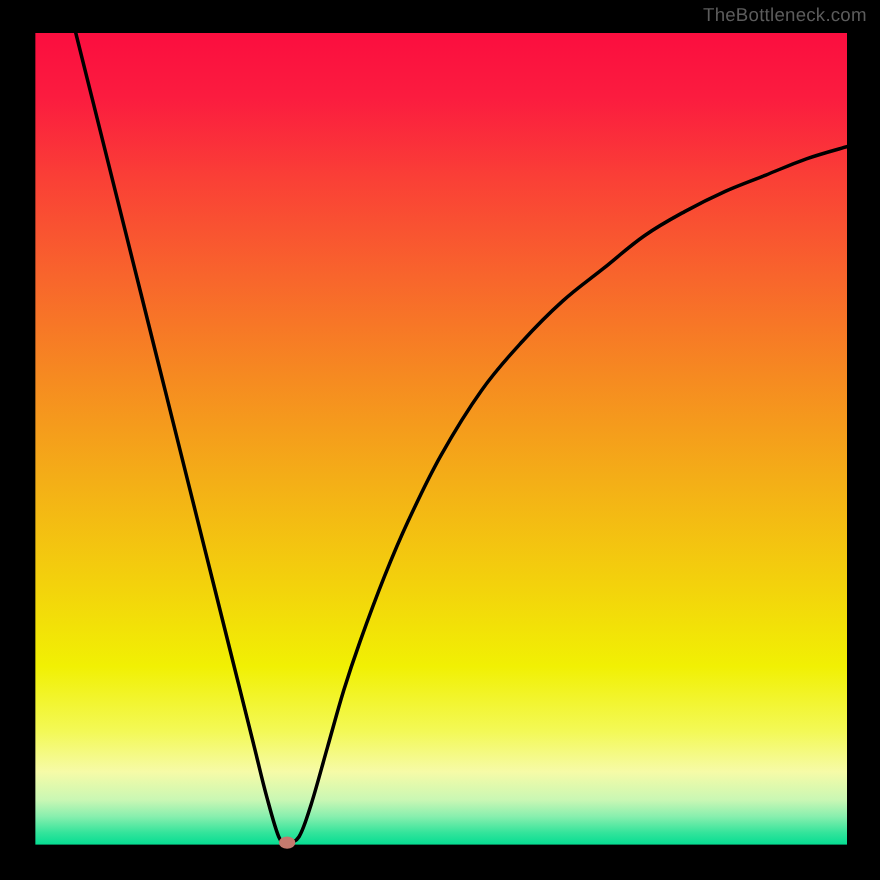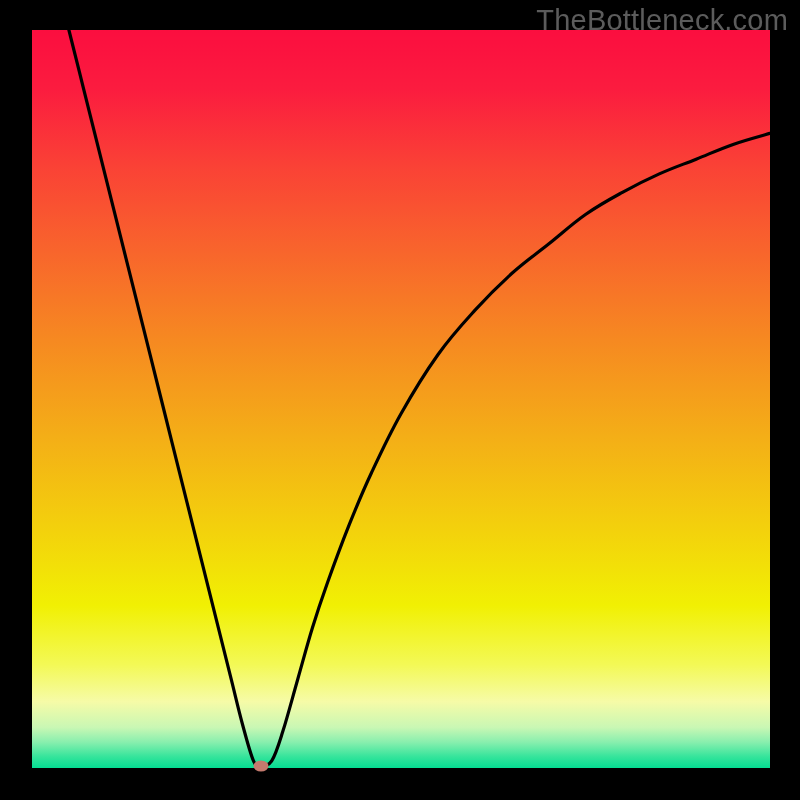--- a/index.html
+++ b/index.html
@@ -33,21 +33,21 @@
     height: 11px;
     border-radius: 50%;
     background: #c47a6e;
     transform: translate(-50%, -50%);
   }
   .watermark {
     position: absolute;
     top: 4px;
     right: 12px;
     color: #5c5c5c;
-    font-size: 29px;
+    font-size: 17px;
     font-weight: 400;
     letter-spacing: 0.2px;
   }
 </style>
 </head>
 <body>
 
 <div class="watermark">TheBottleneck.com</div>
 
 <div class="frame">

